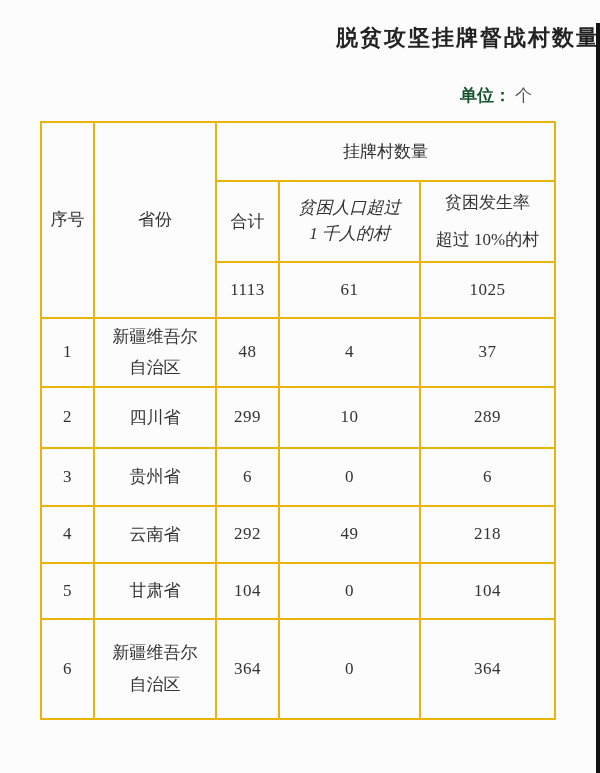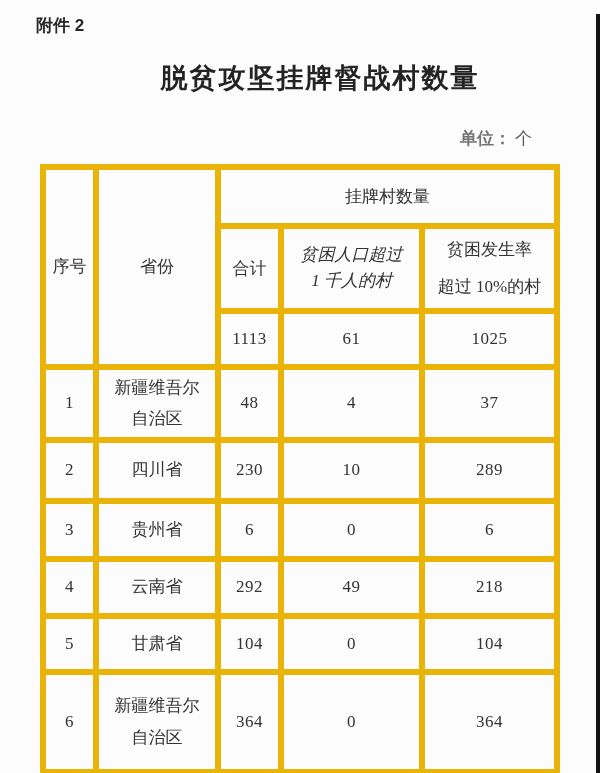--- a/index.html
+++ b/index.html
@@ -15,58 +15,58 @@
 
   .attachment {
     margin: 14px 0 0 36px;
     font-family: "Liberation Sans", "DejaVu Sans", sans-serif;
     font-weight: 700;
     font-size: 17px;
     color: #272727;
   }
   .title {
     margin-top: 23px;
-    text-align: center;
+    text-align: right;
     font-family: "Liberation Sans", "DejaVu Sans", sans-serif;
     font-weight: 700;
-    font-size: 27px;
+    font-size: 22px;
     letter-spacing: 2px;
     color: #232323;
     padding-left: 40px;
   }
   .unit {
     margin: 31px 68px 0 0;
     text-align: right;
     font-size: 17px;
   }
   .unit-label {
     font-family: "Liberation Sans", "DejaVu Sans", sans-serif;
     font-weight: 700;
-    color: #737373;
+    color: #14532d;
   }
   .unit-value {
     margin-left: 4px;
     font-weight: 400;
     color: #555;
   }
 
   table.grid {
     margin: 14px 0 0 40px;
     width: 514px;
     table-layout: fixed;
     border-collapse: collapse;
   }
   table.grid col.c1 { width: 53px; }
   table.grid col.c2 { width: 122px; }
   table.grid col.c3 { width: 63px; }
   table.grid col.c4 { width: 141px; }
   table.grid col.c5 { width: 135px; }
 
   table.grid th, table.grid td {
-    border: 6px solid #eab308;
+    border: 2px solid #eab308;
     text-align: center;
     vertical-align: middle;
     font-weight: 400;
     font-size: 17px;
     color: #333;
     padding: 2px 3px;
   }
   tr.r-group  { height: 59px; }
   tr.r-sub    { height: 74px; }
   tr.r-totals { height: 56px; }
@@ -88,21 +88,20 @@
     top: 0; right: 0;
     width: 4px; height: 773px;
     background: #131313;
   }
 </style>
 </head>
 <body>
 
 <div class="page">
 
-  <div class="attachment">附件 2</div>
 
   <div class="title">脱贫攻坚挂牌督战村数量</div>
 
   <div class="unit">
     <span class="unit-label">单位：</span><span class="unit-value">个</span>
   </div>
 
   <table class="grid">
     <colgroup>
       <col class="c1">
@@ -134,21 +133,21 @@
         <td class="num">1</td>
         <td class="pre prov">新疆维吾尔
 自治区</td>
         <td class="num">48</td>
         <td class="num">4</td>
         <td class="num">37</td>
       </tr>
       <tr class="dr2">
         <td class="num">2</td>
         <td class="pre prov">四川省</td>
-        <td class="num">230</td>
+        <td class="num">299</td>
         <td class="num">10</td>
         <td class="num">289</td>
       </tr>
       <tr class="dr3">
         <td class="num">3</td>
         <td class="pre prov">贵州省</td>
         <td class="num">6</td>
         <td class="num">0</td>
         <td class="num">6</td>
       </tr>

